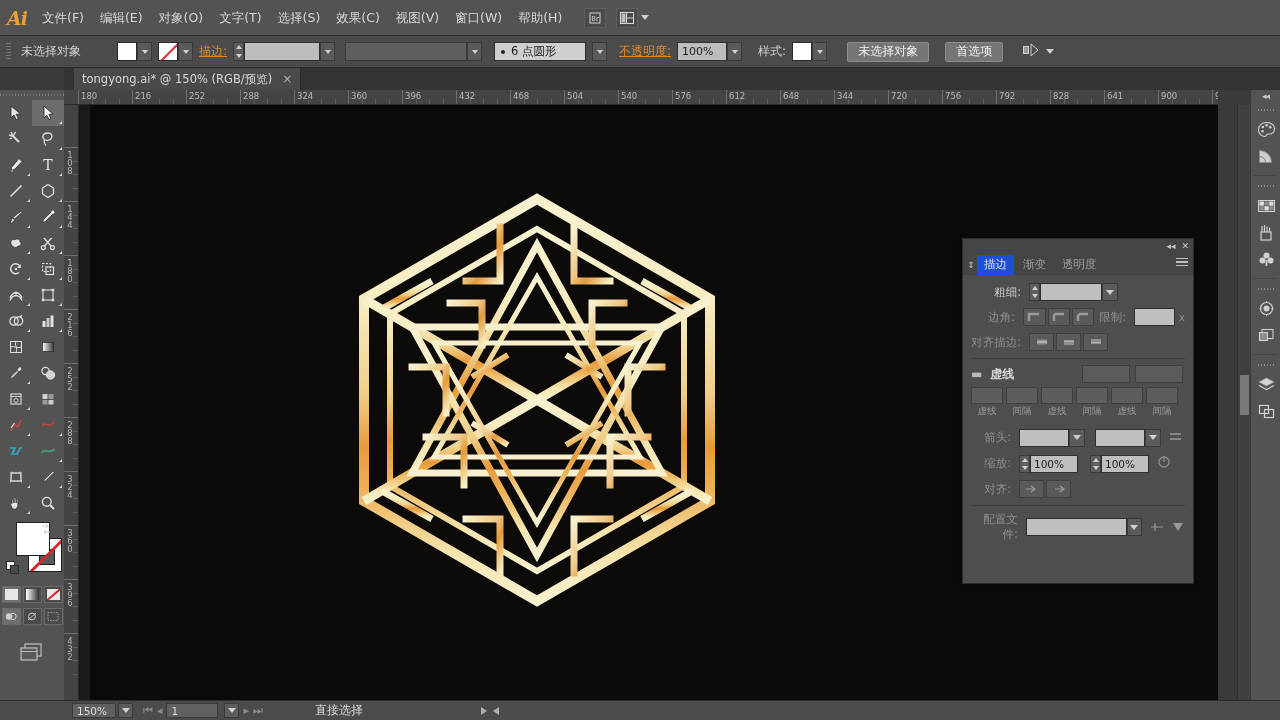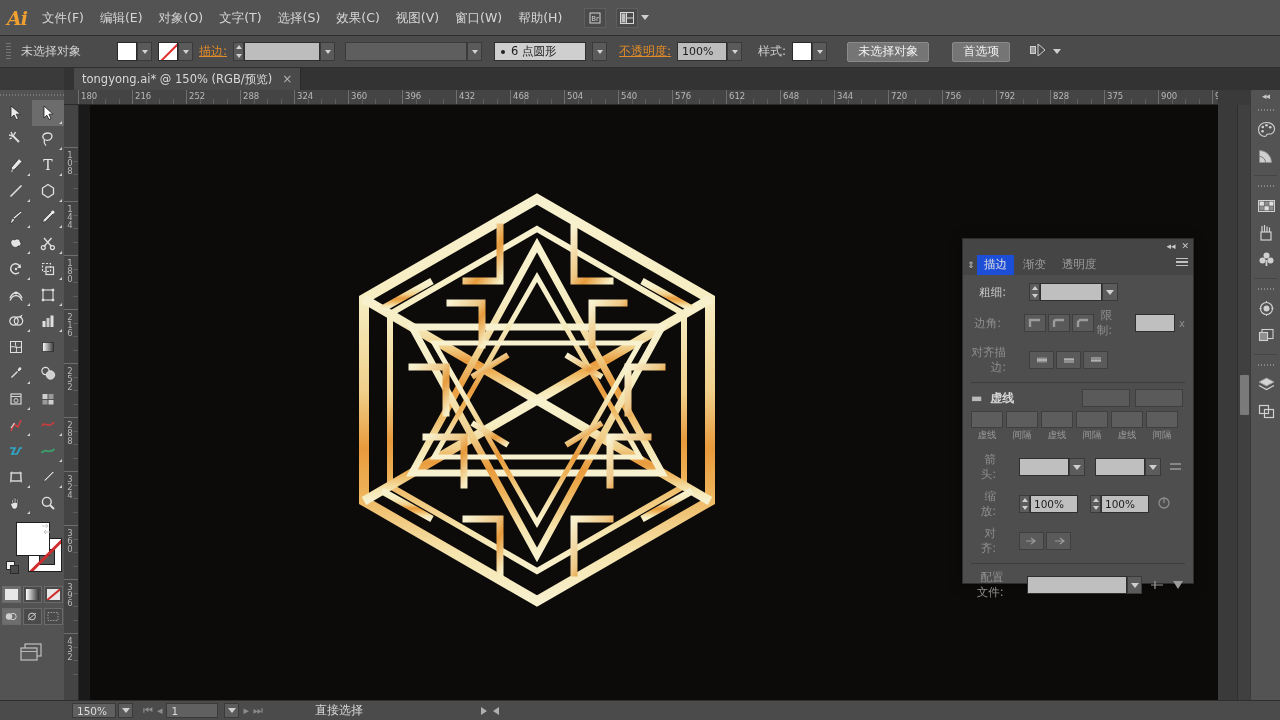--- a/index.html
+++ b/index.html
@@ -212,21 +212,21 @@
   .sp-tabs { height: 22px; display: flex; align-items: flex-end; background: #454545;
      padding-left: 6px; gap: 2px; position: relative; }
   .sp-tab { padding: 2px 7px 3px; font-size: 11.5px; color: #9d9d9d; }
   .sp-tab.active { background: #1d4ed8; color: #e2e2e2; }
   .sp-tab.active::before { content:''; position:absolute; }
   .sp-menu { position: absolute; right: 5px; top: 5px; width: 12px; height: 10px;
      background: repeating-linear-gradient(to bottom, #c2c2c2 0 1.5px, transparent 1.5px 3.5px); }
   .sp-dot { position:absolute; left: 4px; top: 7px; color:#bbb; font-size: 9px; }
   .sp-body { padding: 8px 8px 0 8px; }
   .sp-row { display: flex; align-items: center; margin-bottom: 7px; }
-  .sp-rowlabel { width: 58px; text-align: right; padding-right: 23px;
+  .sp-rowlabel { width: 58px; text-align: right; padding-right: 8px;
      color: #c8c8c8; font-size: 11.5px; }
   .sp-rowlabel.dim { color: #8f8f8f; }
   .sp-field { height: 18px; background: #bfbfbf; border: 1px solid #2f2f2f; }
   .sp-drop { width: 16px; height: 18px; background: #5c5c5c; border:1px solid #3a3a3a;
      display:flex;align-items:center;justify-content:center; }
   .sp-iconbtn { width: 25px; height: 18px; background: #5a5a5a; border:1px solid #3f3f3f;
      margin-right: 2px; display:flex;align-items:center;justify-content:center; }
   .sp-divider { height: 1px; background: #3d3d3d; margin: 4px 0 6px; }
   .sp-sec-title { color: #d6d6d6; font-size: 12px; font-weight: bold; }
   .dash-grid { display:flex; gap: 3px; margin-top: 4px; }
@@ -374,21 +374,21 @@
 
     <div class="cb-label" style="margin-left:10px;">样式:</div>
     <div style="display:flex;align-items:center;">
       <div class="swatch-box"></div>
       <div class="mini-drop">
           <span class="caret-down"></span>
         </div>
     </div>
 
     <div class="btn-gray" style="margin-left:14px;">未选择对象</div>
-    <div class="btn-gray" style="margin-left:17px;">首选项</div>
+    <div class="btn-gray" style="margin-left:10px;">首选项</div>
 
     <div style="display:flex;align-items:center;gap:6px;margin-left:14px;">
       <div>
         <svg width="17" height="14" viewBox="0 0 17 14">
             <rect x="0.5" y="3.5" width="5" height="7" fill="#9a9a9a" stroke="#d0d0d0"></rect>
             <path d="M8 1 L15 7 L8 13 Z" fill="none" stroke="#d0d0d0"></path>
           </svg>
       </div>
       <div class="caret-down"></div>
     </div>
@@ -492,21 +492,21 @@
       <div class="lbl" style="left: 921px;">792</div>
       <div class="tickmin" style="left: 931.5px;"></div>
       <div class="tickmin" style="left: 945px;"></div>
       <div class="tickmin" style="left: 958.5px;"></div>
       <div class="tick" style="left: 972px;"></div>
       <div class="lbl" style="left: 975px;">828</div>
       <div class="tickmin" style="left: 985.5px;"></div>
       <div class="tickmin" style="left: 999px;"></div>
       <div class="tickmin" style="left: 1012.5px;"></div>
       <div class="tick" style="left: 1026px;"></div>
-      <div class="lbl" style="left: 1029px;">375</div>
+      <div class="lbl" style="left: 1029px;">641</div>
       <div class="tickmin" style="left: 1039.5px;"></div>
       <div class="tickmin" style="left: 1053px;"></div>
       <div class="tickmin" style="left: 1066.5px;"></div>
       <div class="tick" style="left: 1080px;"></div>
       <div class="lbl" style="left: 1083px;">900</div>
       <div class="tickmin" style="left: 1093.5px;"></div>
       <div class="tickmin" style="left: 1107px;"></div>
       <div class="tickmin" style="left: 1120.5px;"></div>
       <div class="tick" style="left: 1134px;"></div>
       <div class="lbl" style="left: 1137px;">9</div>

